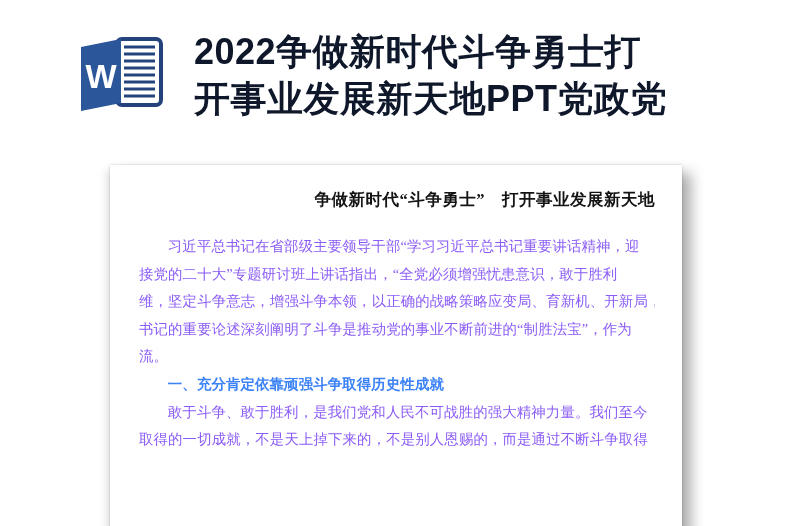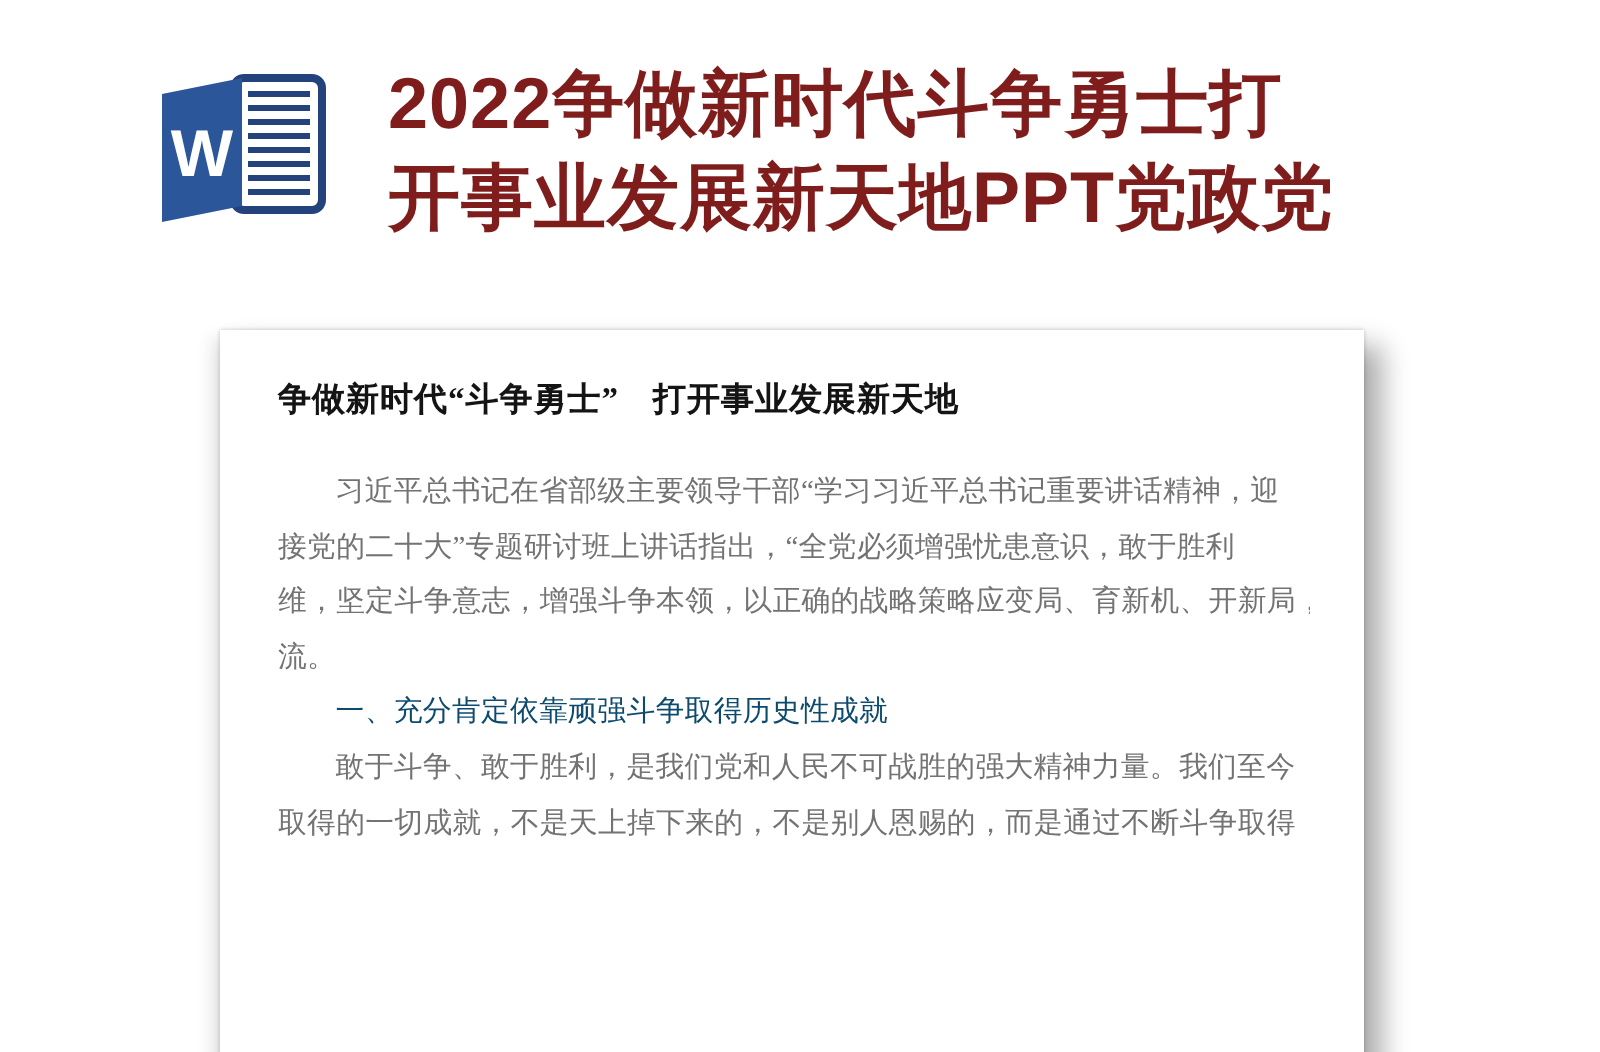--- a/index.html
+++ b/index.html
@@ -22,21 +22,21 @@
   }
   .word-icon-wrap {
     width: 92px;
     height: 84px;
     flex: 0 0 auto;
     margin-top: 4px;
   }
   .doc-title {
     font-size: 36px;
     font-weight: 700;
-    color: #7f1d1d;
+    color: #0f172a;
     line-height: 47px;
     letter-spacing: 0.5px;
     max-width: 560px;
     cursor: pointer;
   }
 
   
   .page {
     position: absolute;
     left: 110px;
@@ -46,43 +46,43 @@
     background: #ffffff;
     box-shadow:
       0 0 2px rgba(0,0,0,0.20),
       -4px 4px 8px rgba(0,0,0,0.10),
       9px 8px 13px rgba(0,0,0,0.33);
   }
   .page-inner {
     padding: 22px 27px 0 29px;
   }
   .page-title {
-    text-align: left;
+    text-align: right;
     font-family: "Liberation Serif", serif;
     font-weight: 700;
     font-size: 16.5px;
     line-height: 26px;
     letter-spacing: 0.5px;
     color: #141414;
     margin-bottom: 20px;
     white-space: nowrap;
   }
   .doc-line {
     font-family: "Liberation Serif", serif;
     font-size: 14.4px;
     line-height: 27.6px;
     letter-spacing: 0.15px;
-    color: #737373;
+    color: #8b5cf6;
     white-space: nowrap;
     overflow: hidden;
   }
   .doc-line.first { text-indent: 2em; }
   .para-heading .doc-line {
-    font-weight: 400;
-    color: #0c4a6e;
+    font-weight: 700;
+    color: #3b82f6;
   }
 </style>
 </head>
 <body>
 
 <div class="header">
   <div class="word-icon-wrap">
     <svg width="92" height="84" viewBox="0 0 92 84">
 
       <rect x="42" y="7" width="44" height="66" rx="5" fill="#ffffff" stroke-width="4" stroke="#24437C"></rect>
@@ -105,20 +105,21 @@
 </div>
 
 <div class="page">
   <div class="page-inner">
     <div class="page-title">争做新时代“斗争勇士”　打开事业发展新天地</div>
     <div>
         <div class="para para-body">
           <div class="doc-line first">习近平总书记在省部级主要领导干部“学习习近平总书记重要讲话精神，迎</div>
           <div class="doc-line">接党的二十大”专题研讨班上讲话指出，“全党必须增强忧患意识，敢于胜利</div>
           <div class="doc-line">维，坚定斗争意志，增强斗争本领，以正确的战略策略应变局、育新机、开新局，</div>
+          <div class="doc-line">书记的重要论述深刻阐明了斗争是推动党的事业不断前进的“制胜法宝”，作为</div>
           <div class="doc-line">流。</div>
         </div>
         <div class="para para-heading">
           <div class="doc-line first">一、充分肯定依靠顽强斗争取得历史性成就</div>
         </div>
         <div class="para para-body">
           <div class="doc-line first">敢于斗争、敢于胜利，是我们党和人民不可战胜的强大精神力量。我们至今</div>
           <div class="doc-line">取得的一切成就，不是天上掉下来的，不是别人恩赐的，而是通过不断斗争取得</div>
         </div>
       </div>

